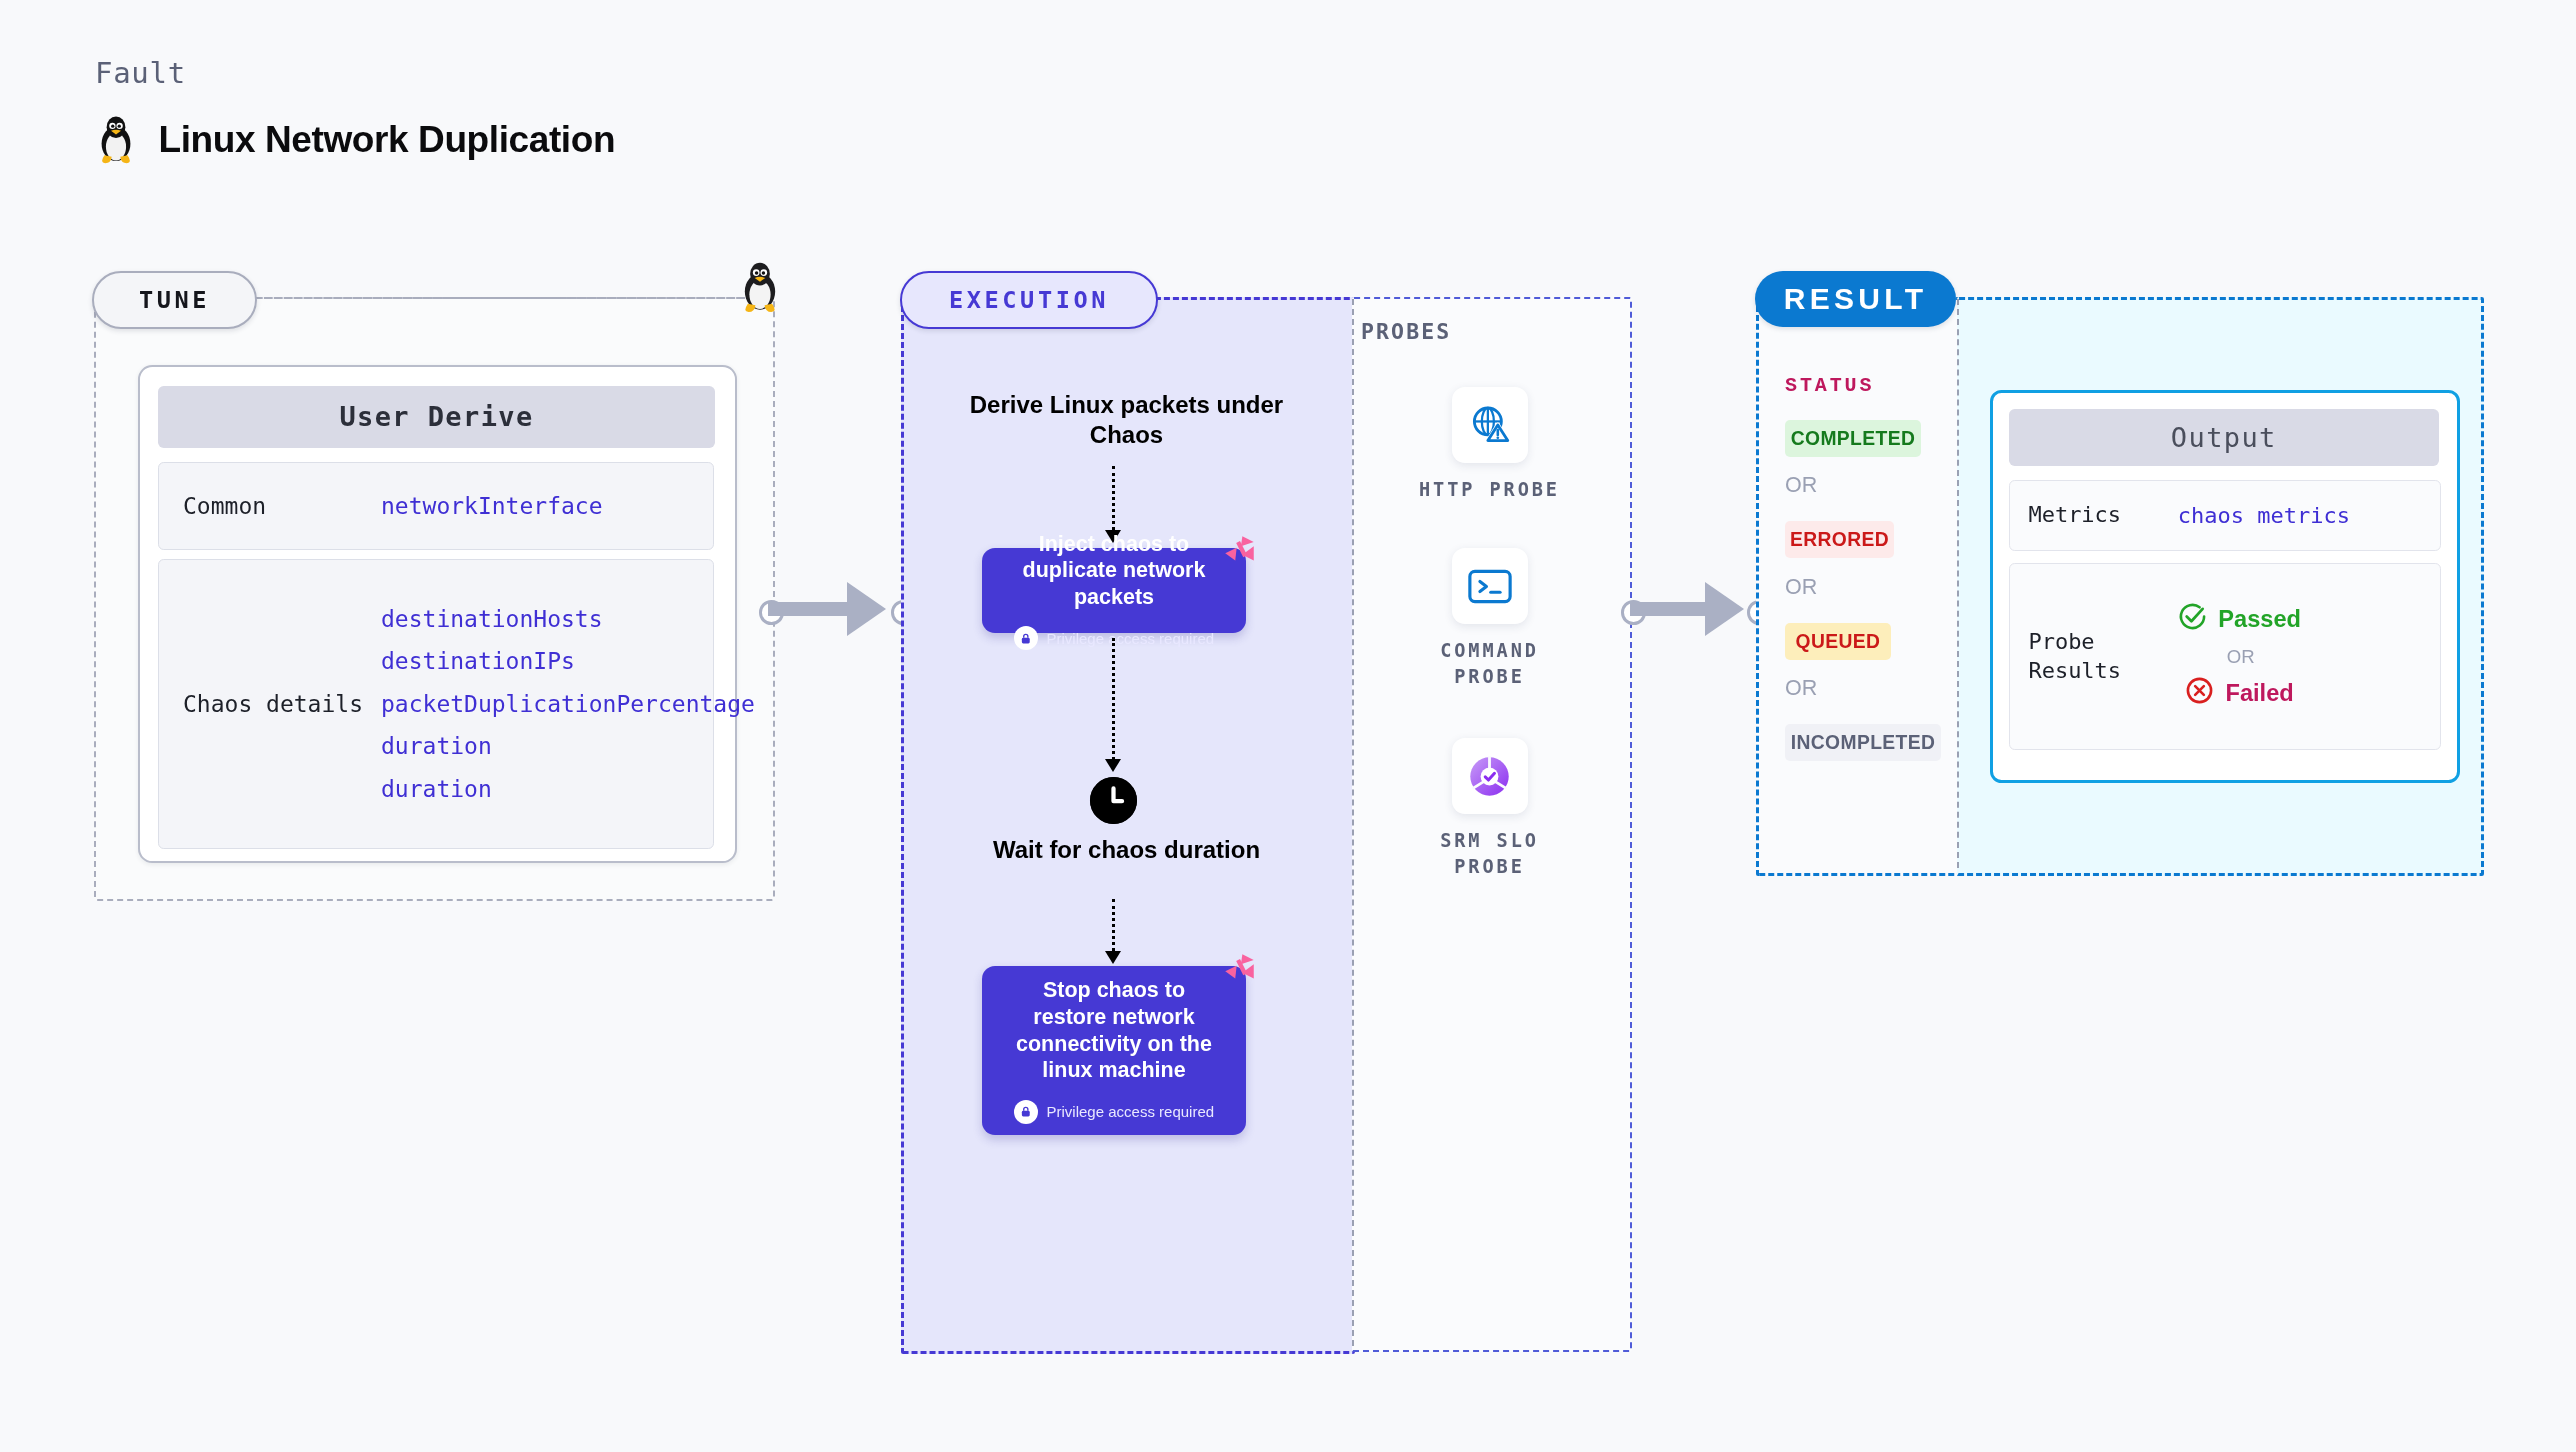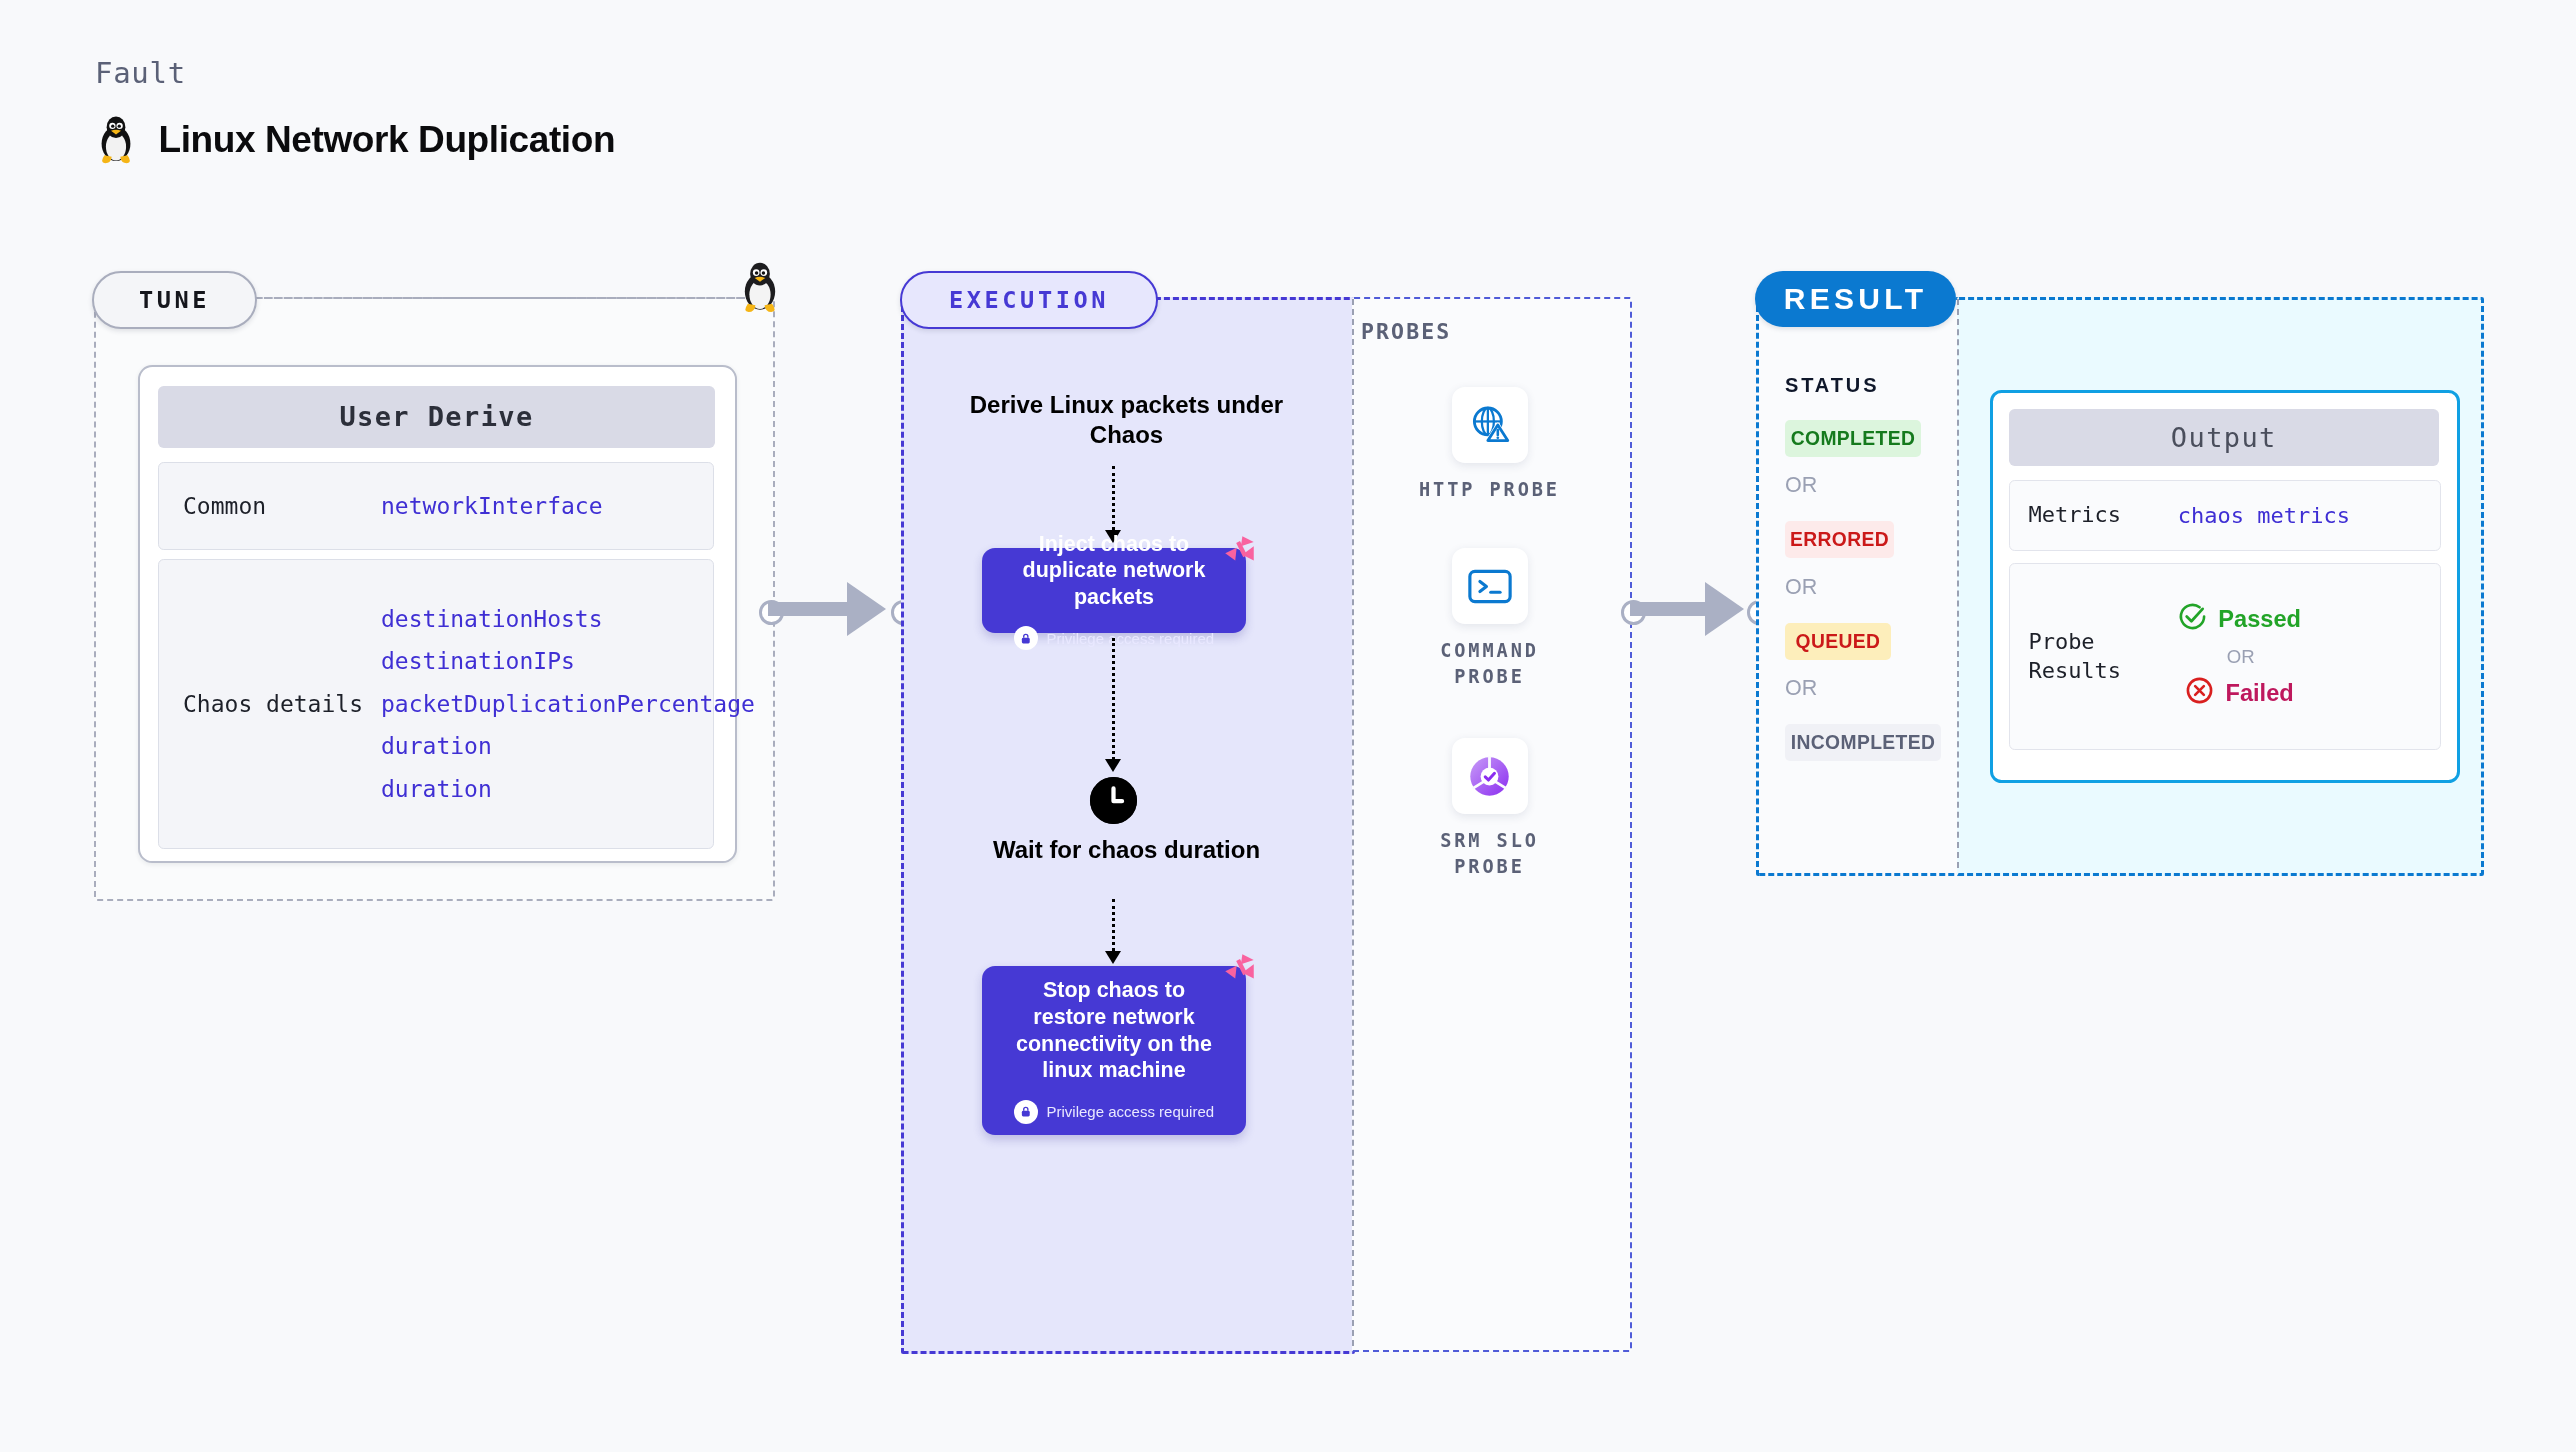--- a/index.html
+++ b/index.html
@@ -165,22 +165,22 @@
   #output-panel{
     left:1957px;top:297px;width:524px;height:573px;
     border:3.6px dashed #0b79d0;border-left:none;border-radius:2.1px;
     background:#eafaff;
   }
   #result-divider{
     left:1957px;top:299px;width:0;height:569px;
     border-left:2.1px dashed #9aa0b3;
   }
   #status-label{
-    left:1785px;top:374px;font-family:Liberation Sans, sans-serif;
-    font-size:20px;font-weight:bold;color:#0f172a;letter-spacing:2.9px;
+    left:1785px;top:374px;font-family:Liberation Mono, monospace;
+    font-size:20px;font-weight:bold;color:#be185d;letter-spacing:2.9px;
   }
   .status-badge{
     position:absolute;left:1785px;border-radius:5px;
     display:flex;align-items:center;justify-content:center;
     font-size:19.3px;font-weight:bold;letter-spacing:0.4px;height:37px;
   }
   .or-text{
     position:absolute;left:1785px;font-size:21.5px;color:#9aa0b3;
     font-family:"Liberation Sans",sans-serif;
   }

